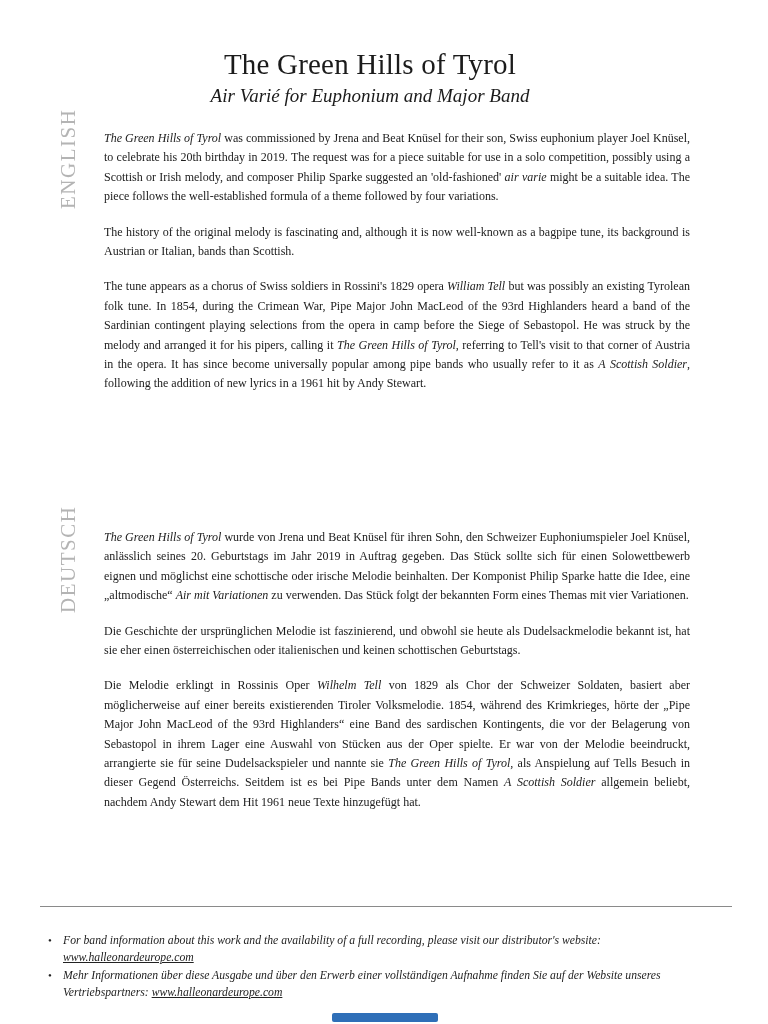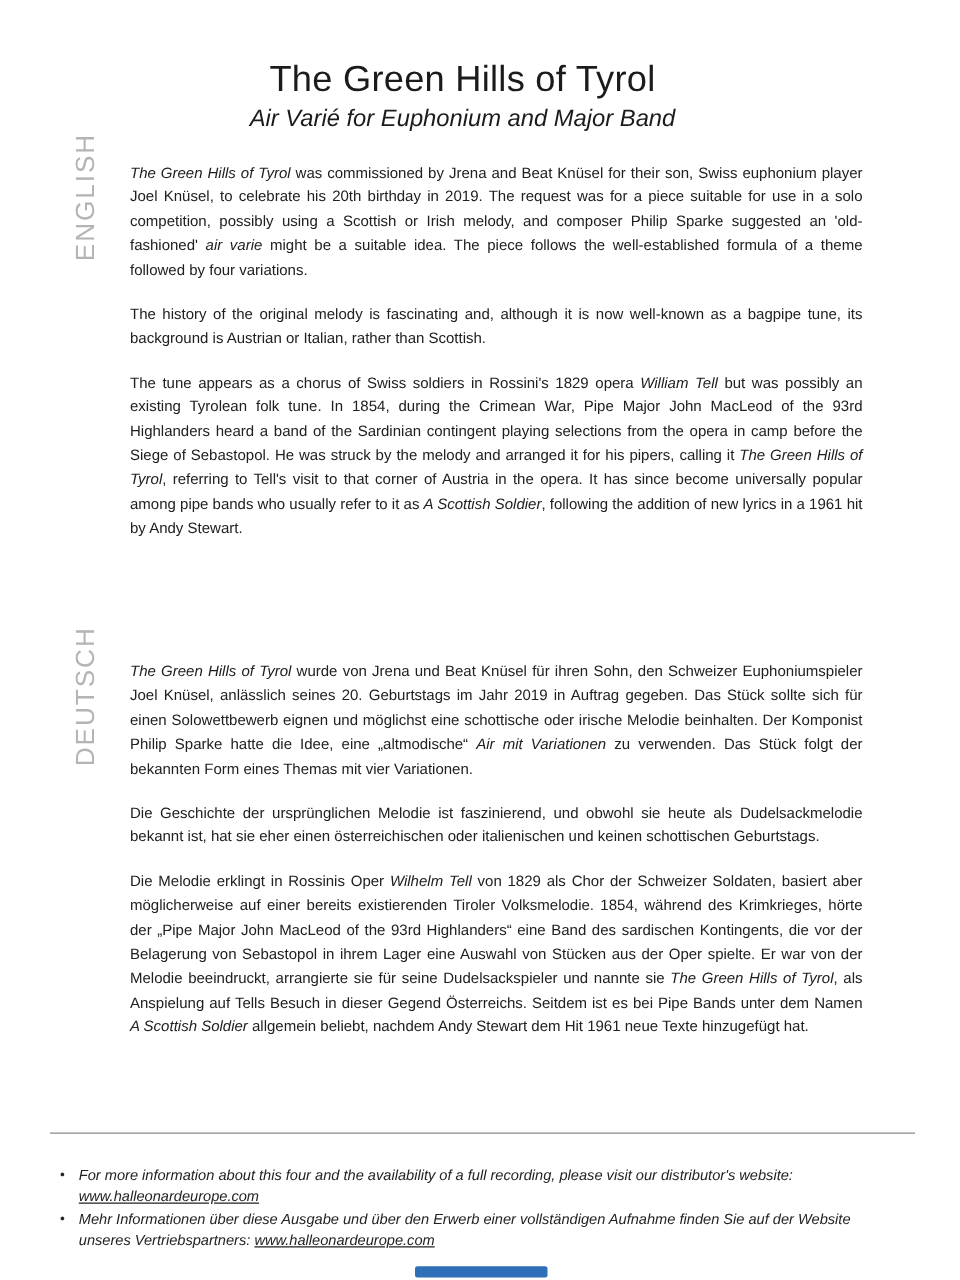--- a/index.html
+++ b/index.html
@@ -5,21 +5,21 @@
   html, body {
     margin: 0;
     padding: 0;
     background: #ffffff;
   }
   .page {
     position: relative;
     width: 740px;
     height: 1024px;
     background: #ffffff;
-    font-family: Liberation Sans, sans-serif;
+    font-family: Liberation Serif, serif;
     color: #1c1c1c;
     overflow: hidden;
   }
   
   .header {
     position: absolute;
     top: 48px;
     left: 0;
     width: 100%;
     text-align: center;
@@ -125,36 +125,36 @@
 
   <header class="header">
     <h1 class="title">The Green Hills of Tyrol</h1>
     <div class="subtitle">Air Varié for Euphonium and Major Band</div>
   </header>
 
   <section class="section section-english">
     <span class="lang-label">ENGLISH</span>
     <div>
         <p><span class="em">The Green Hills of Tyrol</span><span> was commissioned by Jrena and Beat Knüsel for their son, Swiss euphonium player Joel Knüsel, to celebrate his 20th birthday in 2019. The request was for a piece suitable for use in a solo competition, possibly using a Scottish or Irish melody, and composer Philip Sparke suggested an 'old-fashioned' </span><span class="em">air varie</span><span> might be a suitable idea. The piece follows the well-established formula of a theme followed by four variations.</span></p>
-        <p><span>The history of the original melody is fascinating and, although it is now well-known as a bagpipe tune, its background is Austrian or Italian, rather than Scottish.</span></p>
+        <p><span>The history of the original melody is fascinating and, although it is now well-known as a bagpipe tune, its background is Austrian or Italian, bands than Scottish.</span></p>
         <p><span>The tune appears as a chorus of Swiss soldiers in Rossini's 1829 opera </span><span class="em">William Tell</span><span> but was possibly an existing Tyrolean folk tune. In 1854, during the Crimean War, Pipe Major John MacLeod of the 93rd Highlanders heard a band of the Sardinian contingent playing selections from the opera in camp before the Siege of Sebastopol. He was struck by the melody and arranged it for his pipers, calling it </span><span class="em">The Green Hills of Tyrol</span><span>, referring to Tell's visit to that corner of Austria in the opera. It has since become universally popular among pipe bands who usually refer to it as </span><span class="em">A Scottish Soldier</span><span>, following the addition of new lyrics in a 1961 hit by Andy Stewart.</span></p>
       </div>
   </section>
 
   <section class="section section-german">
     <span class="lang-label">DEUTSCH</span>
     <div>
         <p><span class="em">The Green Hills of Tyrol</span><span> wurde von Jrena und Beat Knüsel für ihren Sohn, den Schweizer Euphoniumspieler Joel Knüsel, anlässlich seines 20. Geburtstags im Jahr 2019 in Auftrag gegeben. Das Stück sollte sich für einen Solowettbewerb eignen und möglichst eine schottische oder irische Melodie beinhalten. Der Komponist Philip Sparke hatte die Idee, eine „altmodische“ </span><span class="em">Air mit Variationen</span><span> zu verwenden. Das Stück folgt der bekannten Form eines Themas mit vier Variationen.</span></p>
         <p><span>Die Geschichte der ursprünglichen Melodie ist faszinierend, und obwohl sie heute als Dudelsackmelodie bekannt ist, hat sie eher einen österreichischen oder italienischen und keinen schottischen Geburtstags.</span></p>
         <p><span>Die Melodie erklingt in Rossinis Oper </span><span class="em">Wilhelm Tell</span><span> von 1829 als Chor der Schweizer Soldaten, basiert aber möglicherweise auf einer bereits existierenden Tiroler Volksmelodie. 1854, während des Krimkrieges, hörte der „Pipe Major John MacLeod of the 93rd Highlanders“ eine Band des sardischen Kontingents, die vor der Belagerung von Sebastopol in ihrem Lager eine Auswahl von Stücken aus der Oper spielte. Er war von der Melodie beeindruckt, arrangierte sie für seine Dudelsackspieler und nannte sie </span><span class="em">The Green Hills of Tyrol</span><span>, als Anspielung auf Tells Besuch in dieser Gegend Österreichs. Seitdem ist es bei Pipe Bands unter dem Namen </span><span class="em">A Scottish Soldier</span><span> allgemein beliebt, nachdem Andy Stewart dem Hit 1961 neue Texte hinzugefügt hat.</span></p>
       </div>
   </section>
 
   <div class="footer-divider"></div>
 
   <ul class="footer-notes">
-      <li><span class="bullet">•</span><span>For more information about this four and the availability of a full recording, please visit our distributor's website: </span><a href="#">www.halleonardeurope.com</a></li>
+      <li><span class="bullet">•</span><span>For band information about this work and the availability of a full recording, please visit our distributor's website: </span><a href="#">www.halleonardeurope.com</a></li>
       <li><span class="bullet">•</span><span>Mehr Informationen über diese Ausgabe und über den Erwerb einer vollständigen Aufnahme finden Sie auf der Website unseres Vertriebspartners: </span><a href="#">www.halleonardeurope.com</a></li>
     </ul>
 
   <div class="page-indicator" style="background: rgb(47, 111, 184);"></div>
 
 </div>
 
 </body></html>

